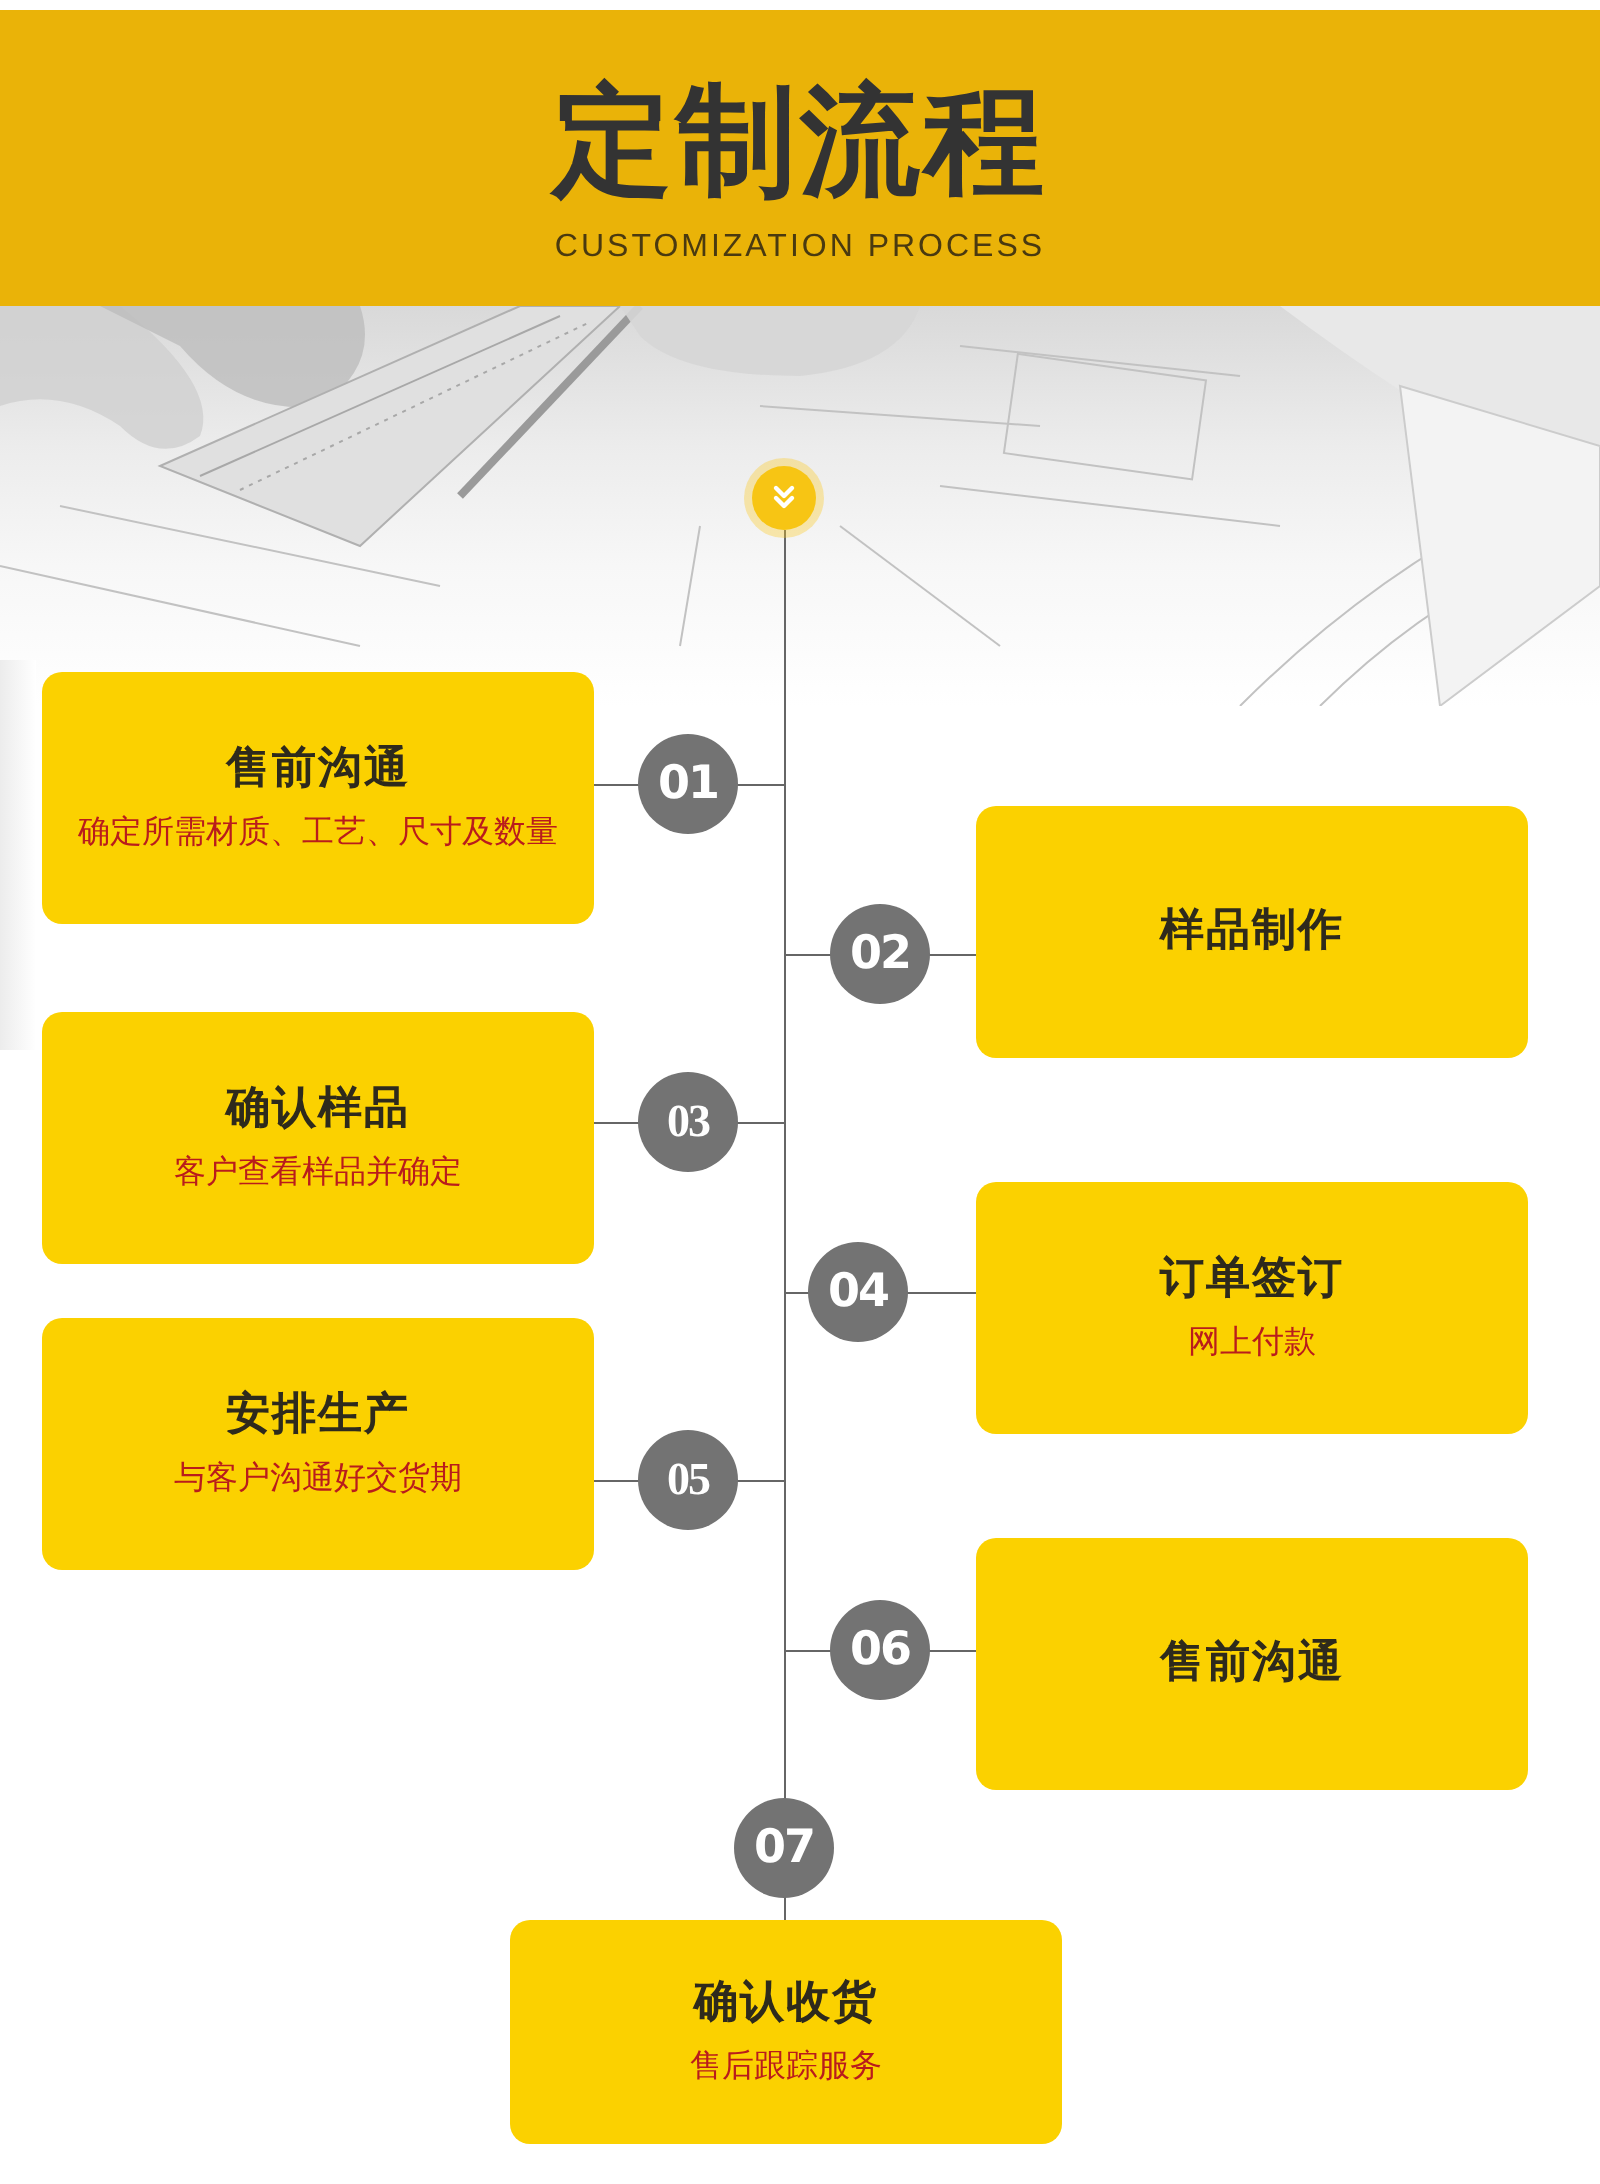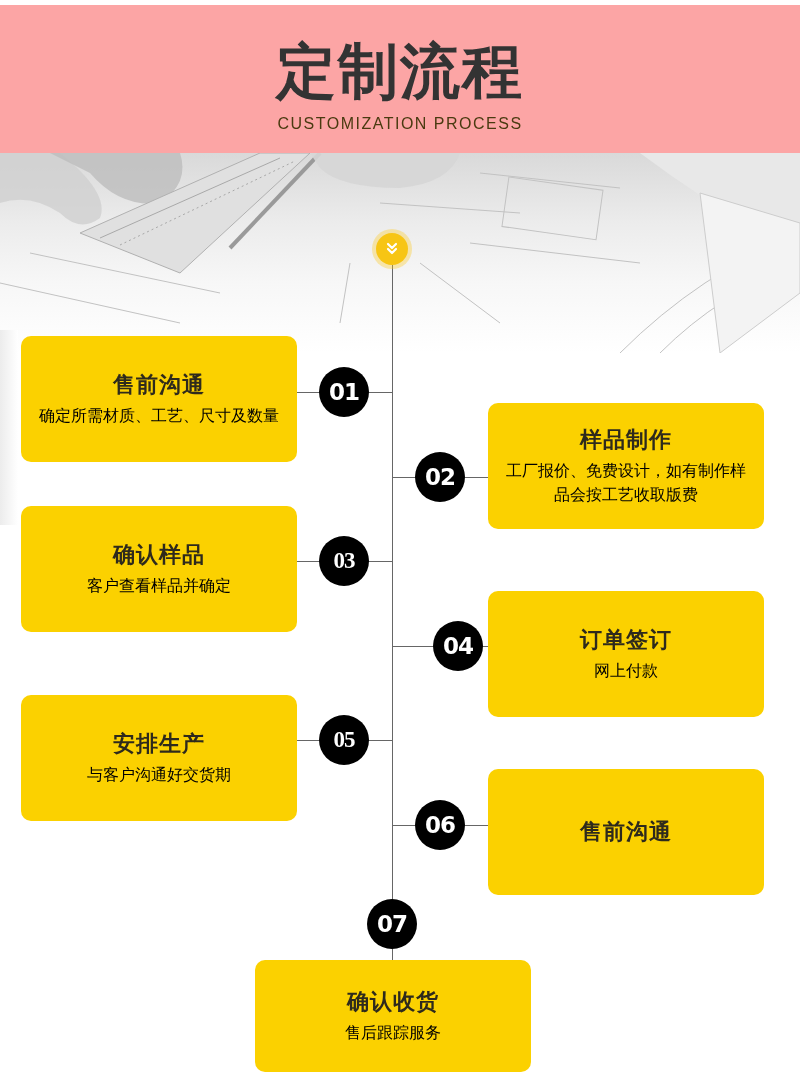--- a/index.html
+++ b/index.html
@@ -1,21 +1,21 @@
 <!DOCTYPE html>
 <html><head>
   <meta charset="utf-8">
   <style>
     * { margin: 0; padding: 0; box-sizing: border-box; }
     html, body { width: 800px; height: 1092px; background: #ffffff; overflow: hidden; }
     body { position: relative; font-family: "DejaVu Sans", "Liberation Sans", sans-serif; }
 
     .header {
       position: absolute; left: 0; top: 5px; width: 800px; height: 148px;
-      background: #fca5a5; text-align: center;
+      background: #eab308; text-align: center;
     }
     .header-title {
       position: absolute; left: 0; right: 0; top: 30px;
       font-size: 60px; font-weight: bold; color: #333333; letter-spacing: 2px;
       line-height: 72px;
     }
     .header-sub {
       position: absolute; left: 0; right: 0; top: 110px;
       font-family: "Liberation Sans", sans-serif;
       font-size: 16px; color: #4a3a10; letter-spacing: 1.5px;
@@ -44,38 +44,38 @@
       border-radius: 50%; background: rgba(253, 201, 30, 0.35);
       display: flex; align-items: center; justify-content: center;
     }
     .chevron-btn .inner {
       width: 32px; height: 32px; border-radius: 50%; background: #F7C514;
       display: flex; align-items: center; justify-content: center;
     }
 
     .num {
       position: absolute; width: 50px; height: 50px; border-radius: 50%;
-      background: #000000; color: #ffffff;
+      background: #737373; color: #ffffff;
       font-family: "DejaVu Sans", sans-serif; font-weight: bold; font-size: 23px;
       display: flex; align-items: center; justify-content: center; letter-spacing: -1px;
     }
 
     .card {
       position: absolute; width: 276px; height: 126px;
       background: #FBD100; border-radius: 10px;
       text-align: center; color: #333333;
       display: flex; flex-direction: column; align-items: center; justify-content: center;
       padding: 0 12px;
     }
     .card-title {
       font-size: 22px; font-weight: bold; color: #2e2a1c; line-height: 30px;
       letter-spacing: 1px;
     }
     .card-desc {
-      font-size: 16px; color: #000000; line-height: 24px; margin-top: 4px;
+      font-size: 16px; color: #b91c1c; line-height: 24px; margin-top: 4px;
     }
   </style>
 </head>
 <body>
 
 <div class="header">
   <div class="header-title">定制流程</div>
   <div class="header-sub">CUSTOMIZATION PROCESS</div>
 </div>
 
@@ -127,40 +127,39 @@
 <div class="hline" style="left:296px; top:392px; width:96px;"></div>
 <div class="card" style="left:21px; top:336px;">
   <div class="card-title">售前沟通</div>
   <div class="card-desc" style="width:250px;">确定所需材质、工艺、尺寸及数量</div>
 </div>
 <div class="num" style="left:319px; top:367px;">01</div>
 
 <div class="hline" style="left:392px; top:477px; width:97px;"></div>
 <div class="card" style="left:488px; top:403px;">
   <div class="card-title">样品制作</div>
-  <div class="card-desc" style="width:250px;">工厂报价、免费设计，如有制作样品会按工艺收取版费</div>
 </div>
 <div class="num" style="left:415px; top:452px;">02</div>
 
 <div class="hline" style="left:296px; top:561px; width:96px;"></div>
 <div class="card" style="left:21px; top:506px;">
   <div class="card-title">确认样品</div>
   <div class="card-desc">客户查看样品并确定</div>
 </div>
 <div class="num" style="left:319px; top:536px;font-family:Liberation Serif, serif;">03</div>
 
 <div class="hline" style="left:392px; top:646px; width:97px;"></div>
 <div class="card" style="left:488px; top:591px;">
   <div class="card-title">订单签订</div>
   <div class="card-desc">网上付款</div>
 </div>
-<div class="num" style="left:433px; top:621px;">04</div>
+<div class="num" style="left:404px; top:621px;">04</div>
 
 <div class="hline" style="left:296px; top:740px; width:96px;"></div>
-<div class="card" style="left:21px; top:695px;text-align:center;">
+<div class="card" style="left:21px; top:659px;text-align:center;">
   <div class="card-title">安排生产</div>
   <div class="card-desc">与客户沟通好交货期</div>
 </div>
 <div class="num" style="left:319px; top:715px;font-family:Liberation Serif, serif;">05</div>
 
 <div class="hline" style="left:392px; top:825px; width:97px;"></div>
 <div class="card" style="left:488px; top:769px;">
   <div class="card-title">售前沟通</div>
 </div>
 <div class="num" style="left:415px; top:800px;">06</div>

